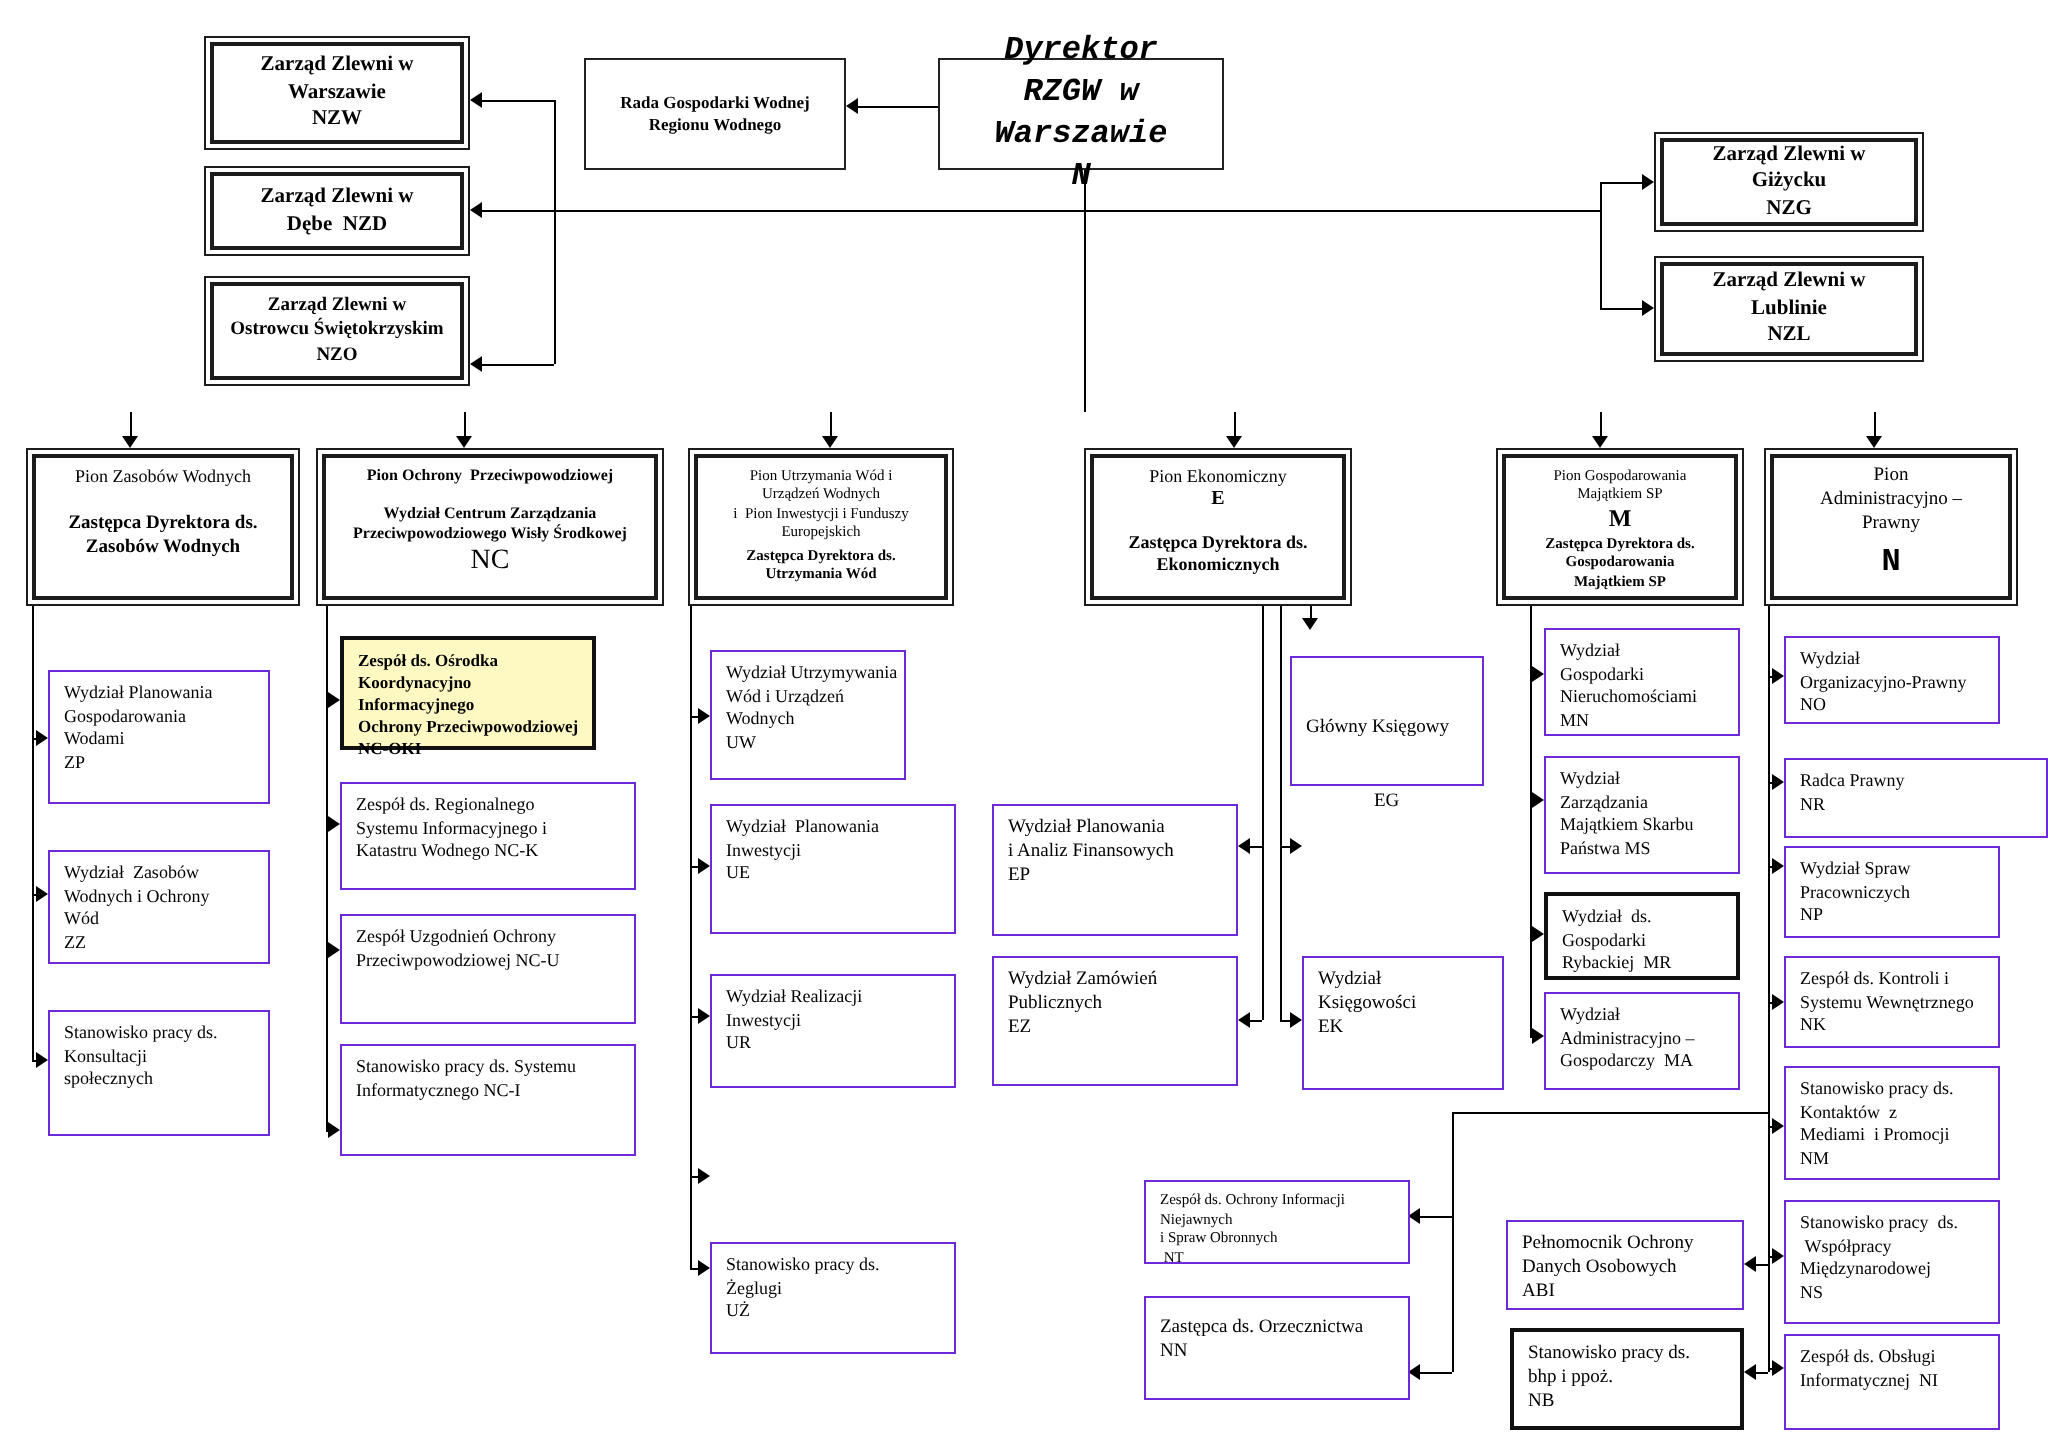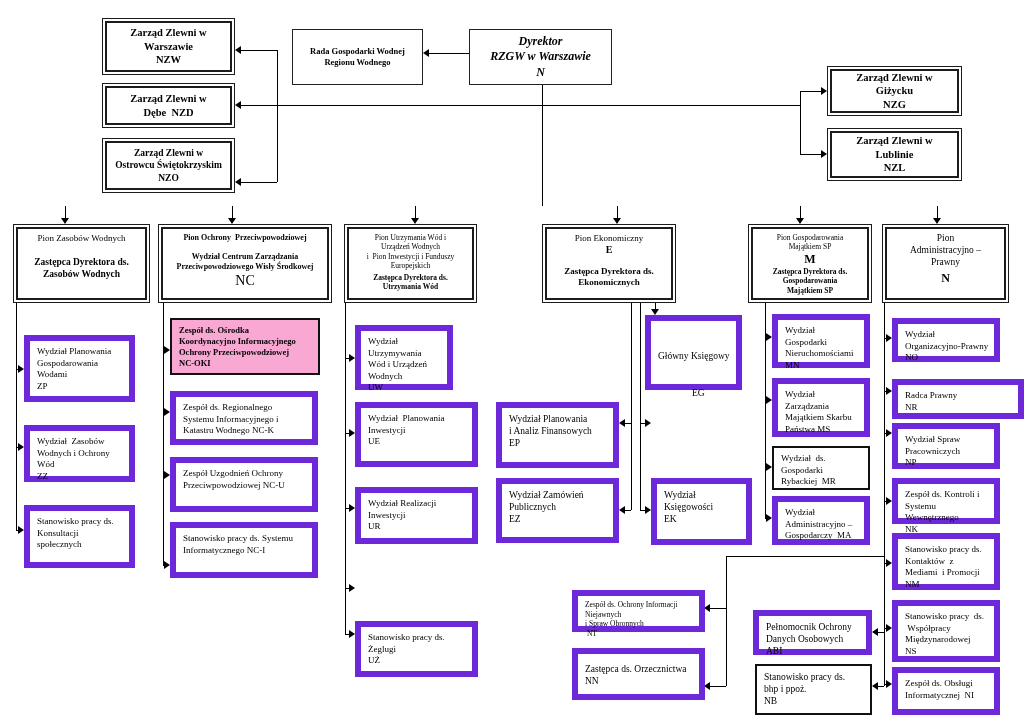--- a/index.html
+++ b/index.html
@@ -5,36 +5,36 @@
   html,body{margin:0;padding:0;background:#fff;}
   body{width:1024px;height:724px;font-family:"Liberation Serif","DejaVu Serif",serif;color:#000;}
   .stage{position:relative;width:1024px;height:724px;background:#fff;overflow:hidden;}
   
   .ln{position:absolute;background:#000;}
   .ar{position:absolute;width:0;height:0;}
   .ar.l{border-top:4px solid transparent;border-bottom:4px solid transparent;border-right:6px solid #000;}
   .ar.r{border-top:4px solid transparent;border-bottom:4px solid transparent;border-left:6px solid #000;}
   .ar.d{border-left:4px solid transparent;border-right:4px solid transparent;border-top:6px solid #000;}
   
-  .node{position:absolute;box-sizing:border-box;background:#fff;border:6px solid #6d28d9;
+  .node{position:absolute;box-sizing:border-box;background:#fff;border:1px solid #6d28d9;
         font-size:9px;line-height:1.28;white-space:pre-wrap;padding:5px 3px 2px 7px;}
   .thick{border:2px solid #111;}
   .hl{font-weight:bold;font-size:8.5px;border:2px solid #111;}
   
   .cbox{position:absolute;box-sizing:border-box;background:#fff;border:1px solid #222;
         display:flex;flex-direction:column;align-items:center;justify-content:center;
         text-align:center;white-space:pre-wrap;line-height:1.3;}
   
   .dbl{position:absolute;box-sizing:border-box;background:#fff;border:1px solid #1c1c1c;
        box-shadow:inset 0 0 0 2px #fff, inset 0 0 0 4px #1c1c1c;
        display:flex;flex-direction:column;align-items:center;justify-content:center;
        text-align:center;white-space:pre-wrap;line-height:1.3;padding:6px;}
   .pion{justify-content:flex-start;padding-top:8px;line-height:1.25;}
   .t75{font-size:7.5px;}.t8{font-size:8px;}.t85{font-size:8.5px;}.t9{font-size:9px;}
-  .t95{font-size:9.5px;}.t10{font-size:10px;}.t105{font-size:10.5px;}.t11{font-size:12px;}
+  .t95{font-size:9.5px;}.t10{font-size:10px;}.t105{font-size:10.5px;}.t11{font-size:16px;font-family:Liberation Mono, monospace;}
   .t12{font-size:12px;}.t14{font-size:14px;}
   .b{font-weight:bold;}.i{font-style:italic;}
 </style>
 </head>
 <body>
 
 <div class="stage">
 
   <div id="lines">
       <div class="ln" style="left: 542px; top: 85px; width: 1px; height: 121px;"></div>
@@ -204,21 +204,21 @@
 Wodami
 ZP</div>
   <div class="node" style="left:24px;top:425px;width:111px;height:57px">Wydział  Zasobów
 Wodnych i Ochrony
 Wód
 ZZ</div>
   <div class="node" style="left:24px;top:505px;width:111px;height:63px">Stanowisko pracy ds.
 Konsultacji
 społecznych</div>
 
-  <div class="node hl" style="left: 170px; top: 318px; width: 150px; height: 57px; background: #f9a8d4;">Zespół ds. Ośrodka
+  <div class="node hl" style="left: 170px; top: 318px; width: 128px; height: 57px; background: #fef9c3;">Zespół ds. Ośrodka
 Koordynacyjno Informacyjnego
 Ochrony Przeciwpowodziowej
 NC-OKI</div>
   <div class="node" style="left:170px;top:391px;width:148px;height:54px">Zespół ds. Regionalnego
 Systemu Informacyjnego i
 Katastru Wodnego NC-K</div>
   <div class="node" style="left:170px;top:457px;width:148px;height:55px">Zespół Uzgodnień Ochrony
 Przeciwpowodziowej NC-U</div>
   <div class="node" style="left:170px;top:522px;width:148px;height:56px">Stanowisko pracy ds. Systemu
 Informatycznego NC-I</div>
@@ -236,21 +236,21 @@
   <div class="node" style="left:355px;top:621px;width:123px;height:56px">Stanowisko pracy ds.
 Żeglugi
 UŻ</div>
 
   <div class="node t95" style="left:496px;top:402px;width:123px;height:66px">Wydział Planowania
 i Analiz Finansowych
 EP</div>
   <div class="node t95" style="left:496px;top:478px;width:123px;height:65px">Wydział Zamówień
 Publicznych
 EZ</div>
-  <div class="node t95" style="left:645px;top:315px;width:97px;height:75px">
+  <div class="node t95" style="left:645px;top:328px;width:97px;height:65px">
     <div>Główny Księgowy</div>
     <div style="padding-left:34px">EG</div>
   </div>
   <div class="node t95" style="left:651px;top:478px;width:101px;height:67px">Wydział
 Księgowości
 EK</div>
 
   <div class="node" style="left:772px;top:314px;width:98px;height:54px">Wydział
 Gospodarki
 Nieruchomościami

